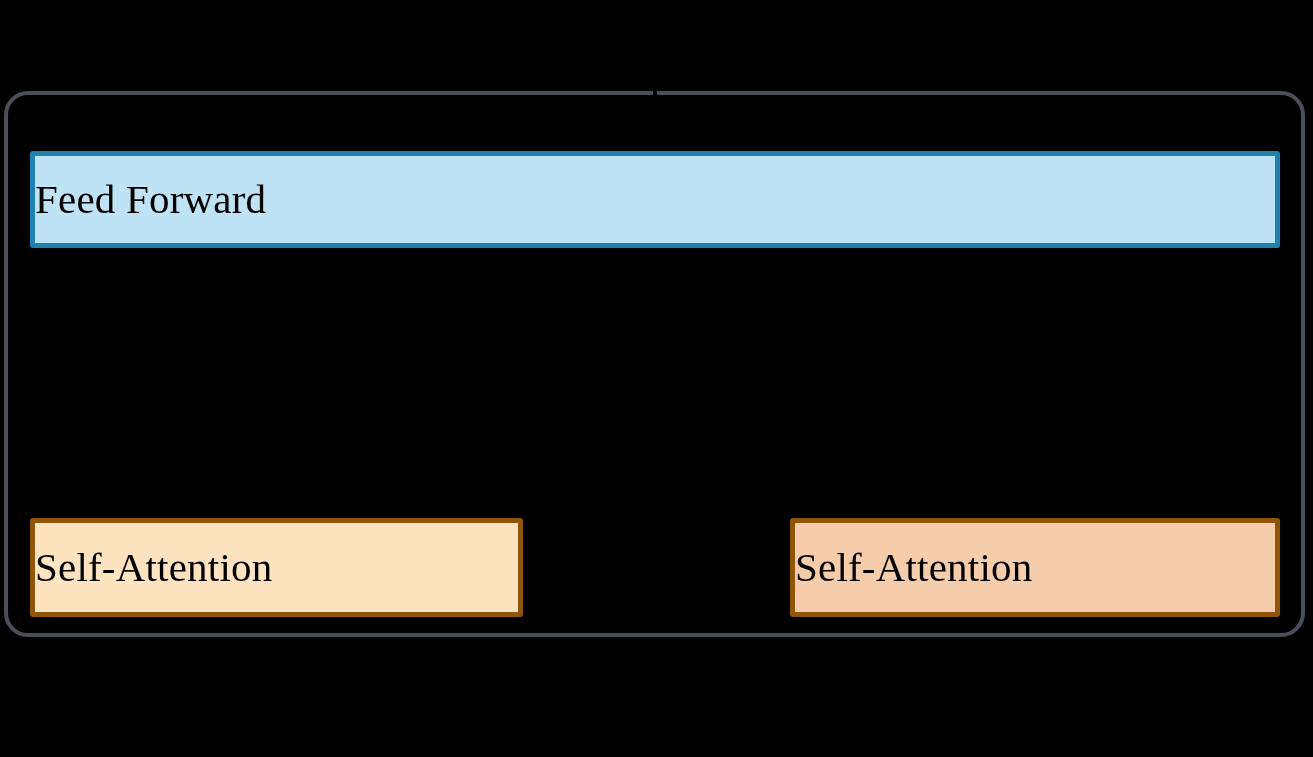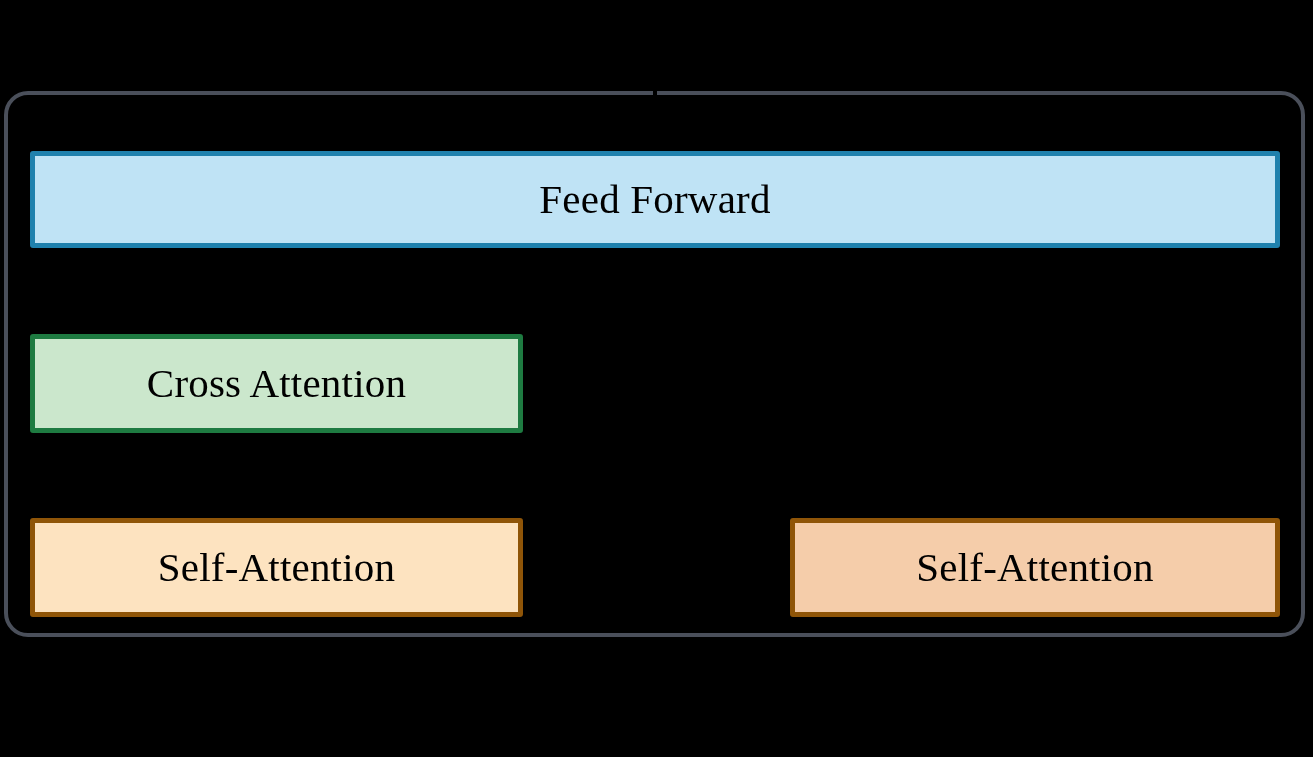--- a/index.html
+++ b/index.html
@@ -31,21 +31,21 @@
 
   
   .node {
     position: absolute;
     box-sizing: border-box;
     border-width: 5px;
     border-style: solid;
     border-radius: 3px;
     display: flex;
     align-items: center;
-    justify-content: center;
+    justify-content: flex-start;
     color: #000000;
     font-size: 41px;
     line-height: 1;
     letter-spacing: 0.2px;
     white-space: nowrap;
   }
 
   .node-feed-forward {
     left: 30px;
     top: 151px;
@@ -138,23 +138,20 @@
       <line class="conn-line" x1="655" y1="151" x2="655" y2="84"></line>
     </g>
   </svg>
 
   <div class="top-stub"></div>
 
   <div class="node node-feed-forward">
     <span>Feed Forward</span>
   </div>
 
-  <div class="node node-cross-attention">
-    <span>Cross Attention</span>
-  </div>
 
   <div class="node node-self-attention-left">
     <span>Self-Attention</span>
   </div>
 
   <div class="node node-self-attention-right">
     <span>Self-Attention</span>
   </div>
 
 </div>

